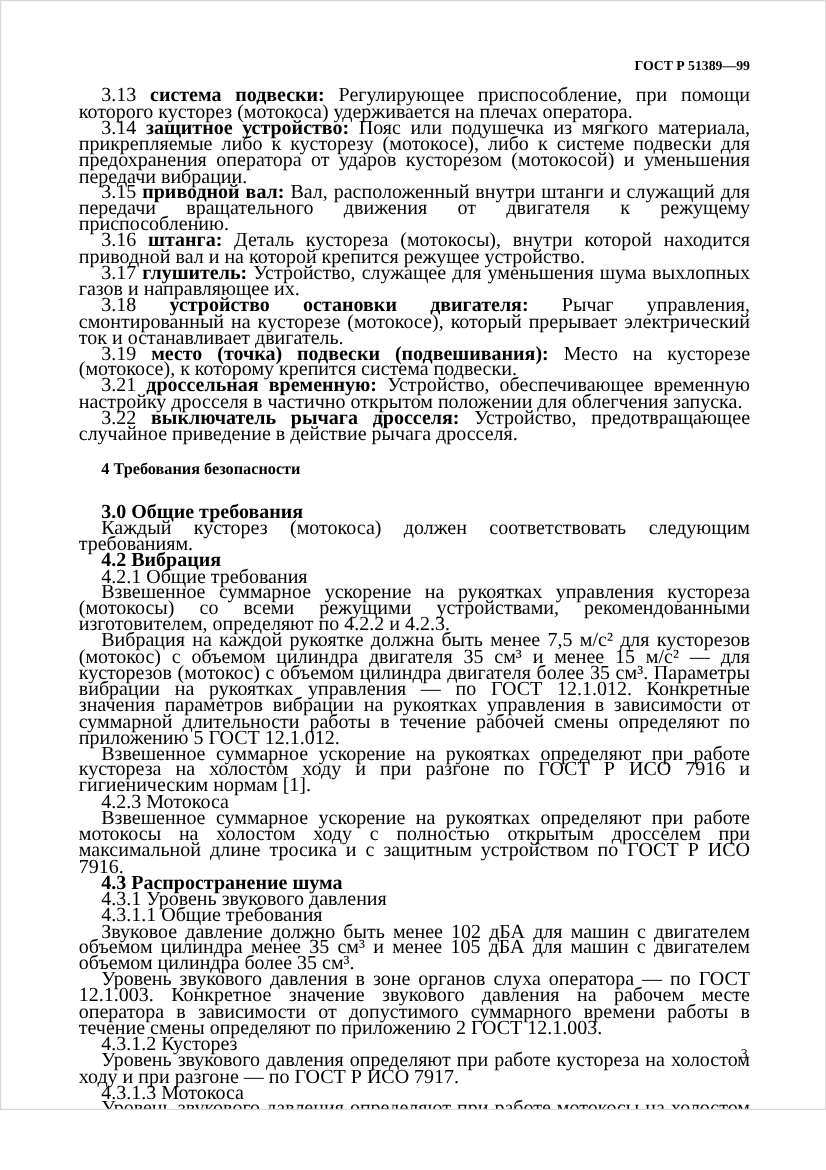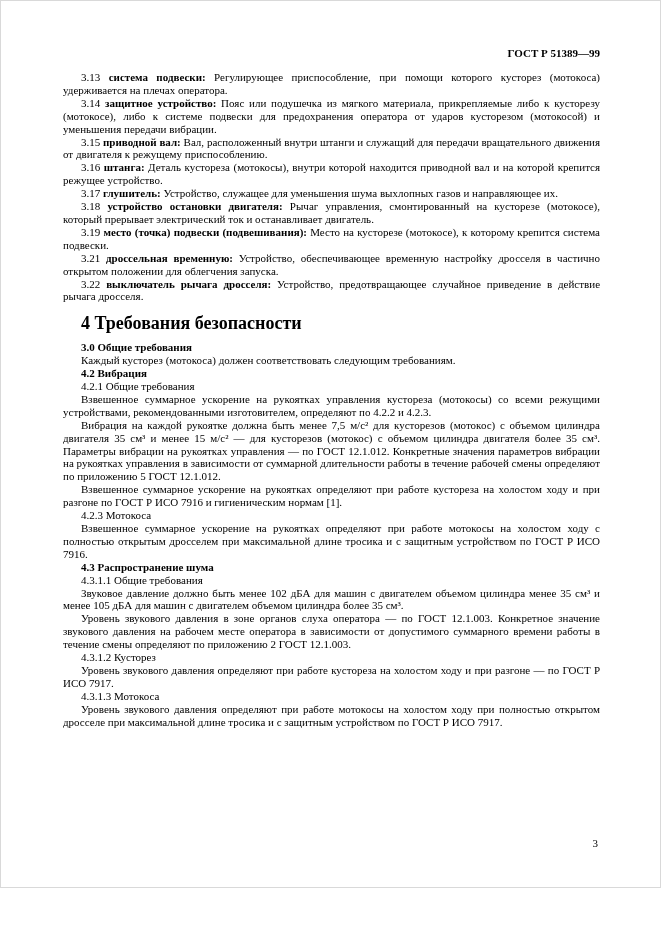--- a/index.html
+++ b/index.html
@@ -21,30 +21,30 @@
   }
   .doc-header {
     text-align: right;
     font-weight: bold;
     font-size: 11px;
     line-height: 13px;
     margin: 0 0 11px 0;
   }
   .para {
     margin: 0;
-    font-size: 11px;
+    font-size: 16px;
     line-height: 12.9px;
     text-align: justify;
     text-indent: 18px;
   }
   .para b { font-weight: bold; }
   .para.bold { font-weight: bold; }
   .section-title {
-    margin: 13px 0 11px 0;
-    font-size: 18px;
+    margin: 13px 0 22px 0;
+    font-size: 13px;
     line-height: 14px;
     font-weight: bold;
     text-indent: 18px;
   }
   .page-number {
     position: absolute;
     top: 836px;
     right: 62px;
     font-size: 11px;
     line-height: 13px;
@@ -75,20 +75,21 @@
     <p class="para bold">3.0 Общие требования</p>
     <p class="para">Каждый кусторез (мотокоса) должен соответствовать следующим требованиям.</p>
     <p class="para bold">4.2 Вибрация</p>
     <p class="para">4.2.1 Общие требования</p>
     <p class="para">Взвешенное суммарное ускорение на рукоятках управления кустореза (мотокосы) со всеми режущими устройствами, рекомендованными изготовителем, определяют по 4.2.2 и 4.2.3.</p>
     <p class="para">Вибрация на каждой рукоятке должна быть менее 7,5 м/с² для кусторезов (мотокос) с объемом цилиндра двигателя 35 см³ и менее 15 м/с² — для кусторезов (мотокос) с объемом цилиндра двигателя более 35 см³. Параметры вибрации на рукоятках управления — по ГОСТ 12.1.012. Конкретные значения параметров вибрации на рукоятках управления в зависимости от суммарной длительности работы в течение рабочей смены определяют по приложению 5 ГОСТ 12.1.012.</p>
     <p class="para">Взвешенное суммарное ускорение на рукоятках определяют при работе кустореза на холостом ходу и при разгоне по ГОСТ Р ИСО 7916 и гигиеническим нормам [1].</p>
     <p class="para">4.2.3 Мотокоса</p>
     <p class="para">Взвешенное суммарное ускорение на рукоятках определяют при работе мотокосы на холостом ходу с полностью открытым дросселем при максимальной длине тросика и с защитным устройством по ГОСТ Р ИСО 7916.</p>
     <p class="para bold">4.3 Распространение шума</p>
+    <p class="para">4.3.1 Уровень звукового давления</p>
     <p class="para">4.3.1.1 Общие требования</p>
     <p class="para">Звуковое давление должно быть менее 102 дБА для машин с двигателем объемом цилиндра менее 35 см³ и менее 105 дБА для машин с двигателем объемом цилиндра более 35 см³.</p>
     <p class="para">Уровень звукового давления в зоне органов слуха оператора — по ГОСТ 12.1.003. Конкретное значение звукового давления на рабочем месте оператора в зависимости от допустимого суммарного времени работы в течение смены определяют по приложению 2 ГОСТ 12.1.003.</p>
     <p class="para">4.3.1.2 Кусторез</p>
     <p class="para">Уровень звукового давления определяют при работе кустореза на холостом ходу и при разгоне — по ГОСТ Р ИСО 7917.</p>
     <p class="para">4.3.1.3 Мотокоса</p>
     <p class="para">Уровень звукового давления определяют при работе мотокосы на холостом ходу при полностью открытом дросселе при максимальной длине тросика и с защитным устройством по ГОСТ Р ИСО 7917.</p>
   </div>
 
   <div class="page-number">3</div>

